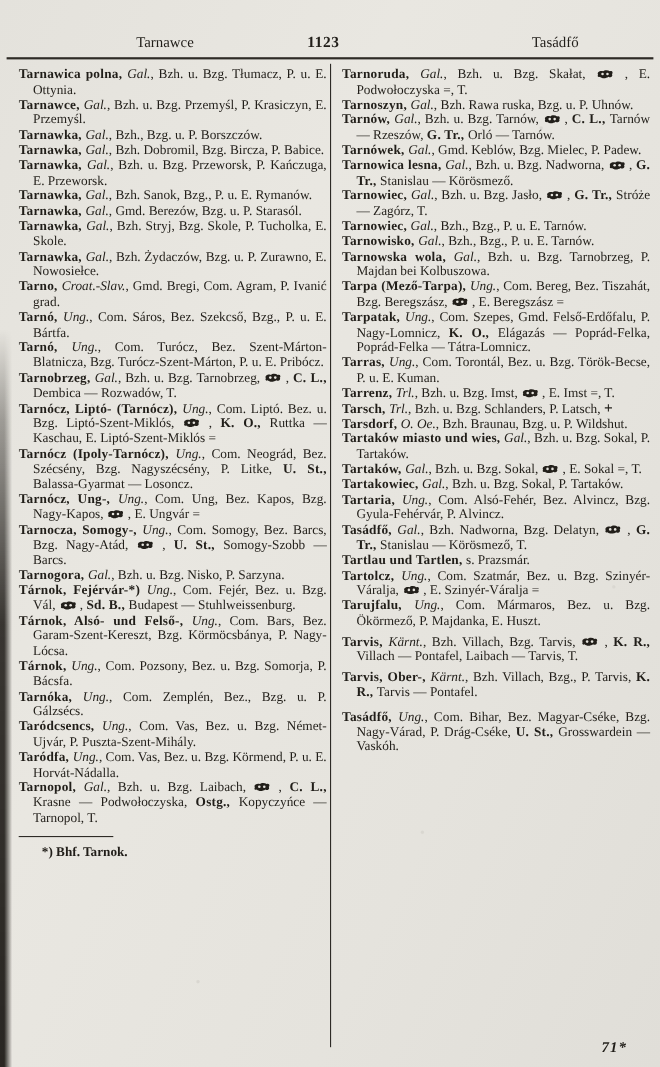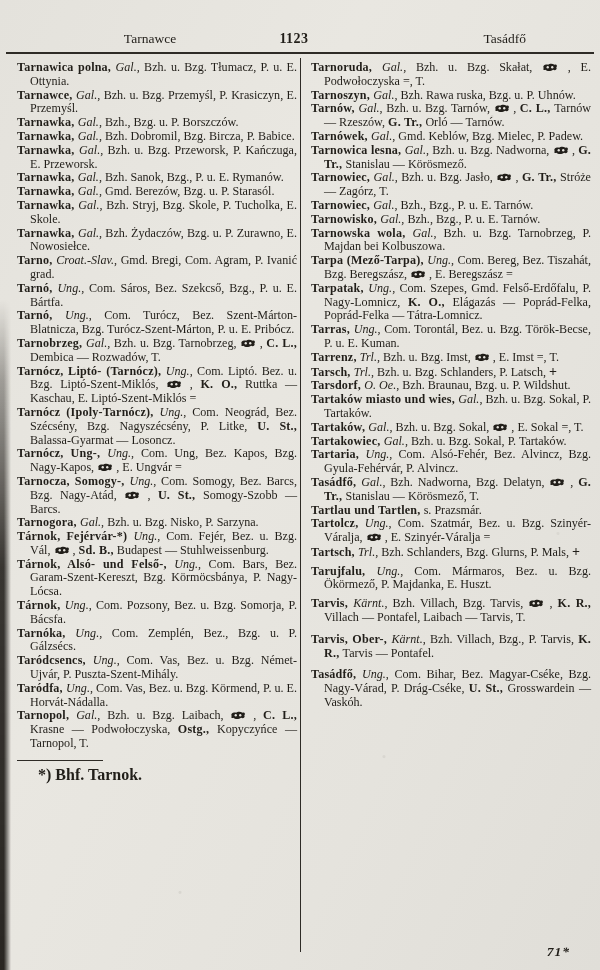--- a/index.html
+++ b/index.html
@@ -55,21 +55,21 @@
   }
   #col-right .entry:nth-child(n+24){margin-top:5px;}
   #col-right .entry:nth-child(n+26){margin-top:8px;}
   .hb{font-weight:bold;letter-spacing:.2px;}
   .it{font-style:italic;}
   .cross{font-weight:bold;font-size:14px;line-height:1;}
   .ph{display:inline-block;vertical-align:-1px;}
   .ph svg{display:block;width:16px;height:9px;}
   #footnote-block{margin-top:9px;}
   #footnote-rule{width:86px;height:1px;background:var(--rule,#2e2b26);margin:0 0 7px 0;}
-  #footnote{font-size:16px;font-weight:bold;padding-left:21px;text-indent:0;}
+  #footnote{font-size:12px;font-weight:bold;padding-left:21px;text-indent:0;}
   #page-number{
     position:absolute;top:944px;left:300px;width:270px;
     text-align:right;font-weight:bold;font-size:13.5px;letter-spacing:1px;font-style:italic;
   }
 </style>
 </head>
 <body>
 
 <div id="page" style="--ink: #211e19; --rule: #2e2b26;">
   <div id="edge-shadow"></div>
@@ -224,21 +224,20 @@
           </svg></span>
 <span>, </span><span class="hb">G. Tr., </span><span>Stanislau — Körösmező, T.</span></div>
       <div class="entry"><span class="hb">Tartlau und Tartlen, </span><span>s. Prazsmár.</span></div>
       <div class="entry"><span class="hb">Tartolcz, </span><span class="it">Ung.</span><span>, Com. Szatmár, Bez. u. Bzg. Szinyér-Váralja, </span>
   <span class="ph"><svg viewBox="0 0 34 20" xmlns="http://www.w3.org/2000/svg">
             <path fill="#221f1a" d="M3 11 C0 6 7 2 13 4 C16 1 23 1 27 4 C32 2 34 7 31 10 C34 14 28 18 24 15 C19 19 10 19 7 15 C3 17 1 14 3 11 Z"></path>
             <circle cx="12" cy="9.5" r="2.6" fill="#e6e4de"></circle>
             <circle cx="22" cy="9.5" r="2.6" fill="#e6e4de"></circle>
           </svg></span>
 <span>, E. Szinyér-Váralja =</span></div>
-      <div class="entry"><span class="hb">Tartsch, </span><span class="it">Trl.</span><span>, Bzh. Schlanders, Bzg. Glurns, P. Mals, </span><span class="cross">+</span></div>
       <div class="entry"><span class="hb">Tarujfalu, </span><span class="it">Ung.</span><span>, Com. Mármaros, Bez. u. Bzg. Ökörmező, P. Majdanka, E. Huszt.</span></div>
       <div class="entry"><span class="hb">Tarvis, </span><span class="it">Kärnt.</span><span>, Bzh. Villach, Bzg. Tarvis, </span>
   <span class="ph"><svg viewBox="0 0 34 20" xmlns="http://www.w3.org/2000/svg">
             <path fill="#221f1a" d="M3 11 C0 6 7 2 13 4 C16 1 23 1 27 4 C32 2 34 7 31 10 C34 14 28 18 24 15 C19 19 10 19 7 15 C3 17 1 14 3 11 Z"></path>
             <circle cx="12" cy="9.5" r="2.6" fill="#e6e4de"></circle>
             <circle cx="22" cy="9.5" r="2.6" fill="#e6e4de"></circle>
           </svg></span>
 <span>, </span><span class="hb">K. R., </span><span>Villach — Pontafel, Laibach — Tarvis, T.</span></div>
       <div class="entry"><span class="hb">Tarvis, Ober-, </span><span class="it">Kärnt.</span><span>, Bzh. Villach, Bzg., P. Tarvis, </span><span class="hb">K. R., </span><span>Tarvis — Pontafel.</span></div>
       <div class="entry"><span class="hb">Tasádfő, </span><span class="it">Ung.</span><span>, Com. Bihar, Bez. Magyar-Cséke, Bzg. Nagy-Várad, P. Drág-Cséke, </span><span class="hb">U. St., </span><span>Grosswardein — Vaskóh.</span></div>

